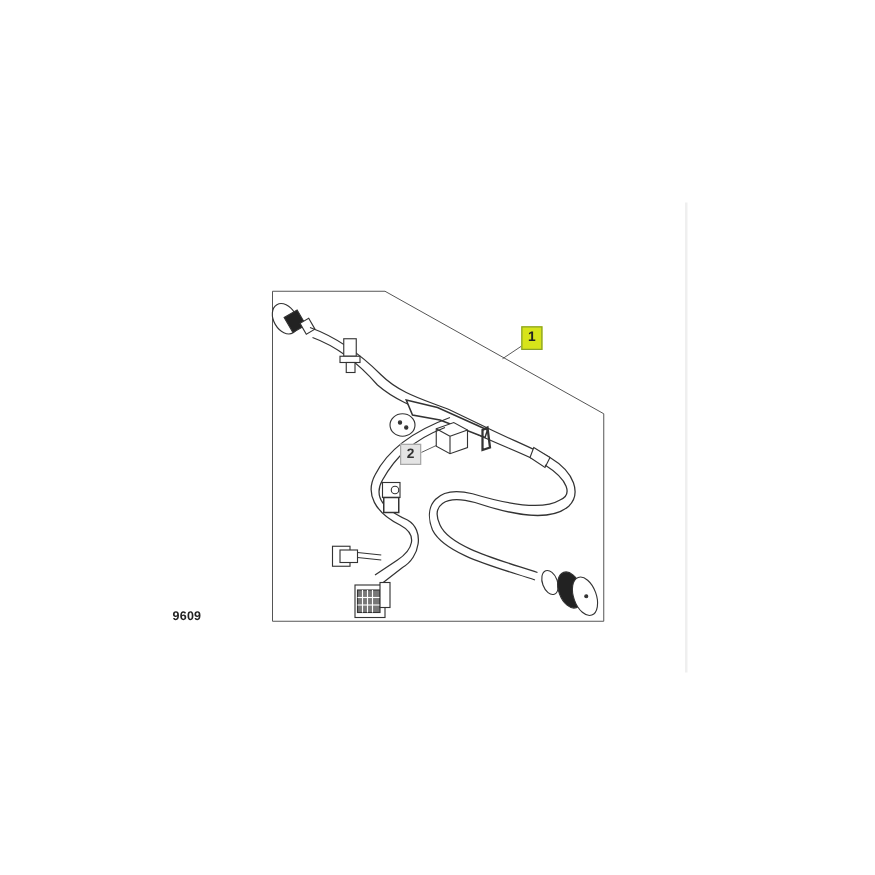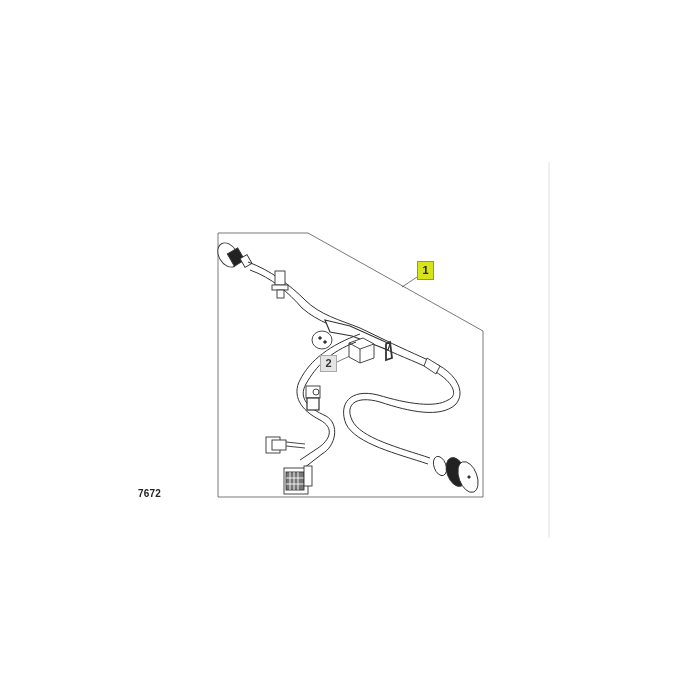--- a/index.html
+++ b/index.html
@@ -96,14 +96,14 @@
         <line x1="298" y1="472" x2="298" y2="490" stroke="#fff"></line>
         <line x1="286" y1="478" x2="304" y2="478" stroke="#fff"></line>
         <line x1="286" y1="484" x2="304" y2="484" stroke="#fff"></line>
         <rect x="304" y="466" width="8" height="20" fill="#fff"></rect>
       </g>
     </g>
   </svg>
 
   <div class="callout callout-1">1</div>
   <div class="callout callout-2">2</div>
-  <div class="fig-id">7672</div>
+  <div class="fig-id">9609</div>
 </div>
 
 </body></html>

